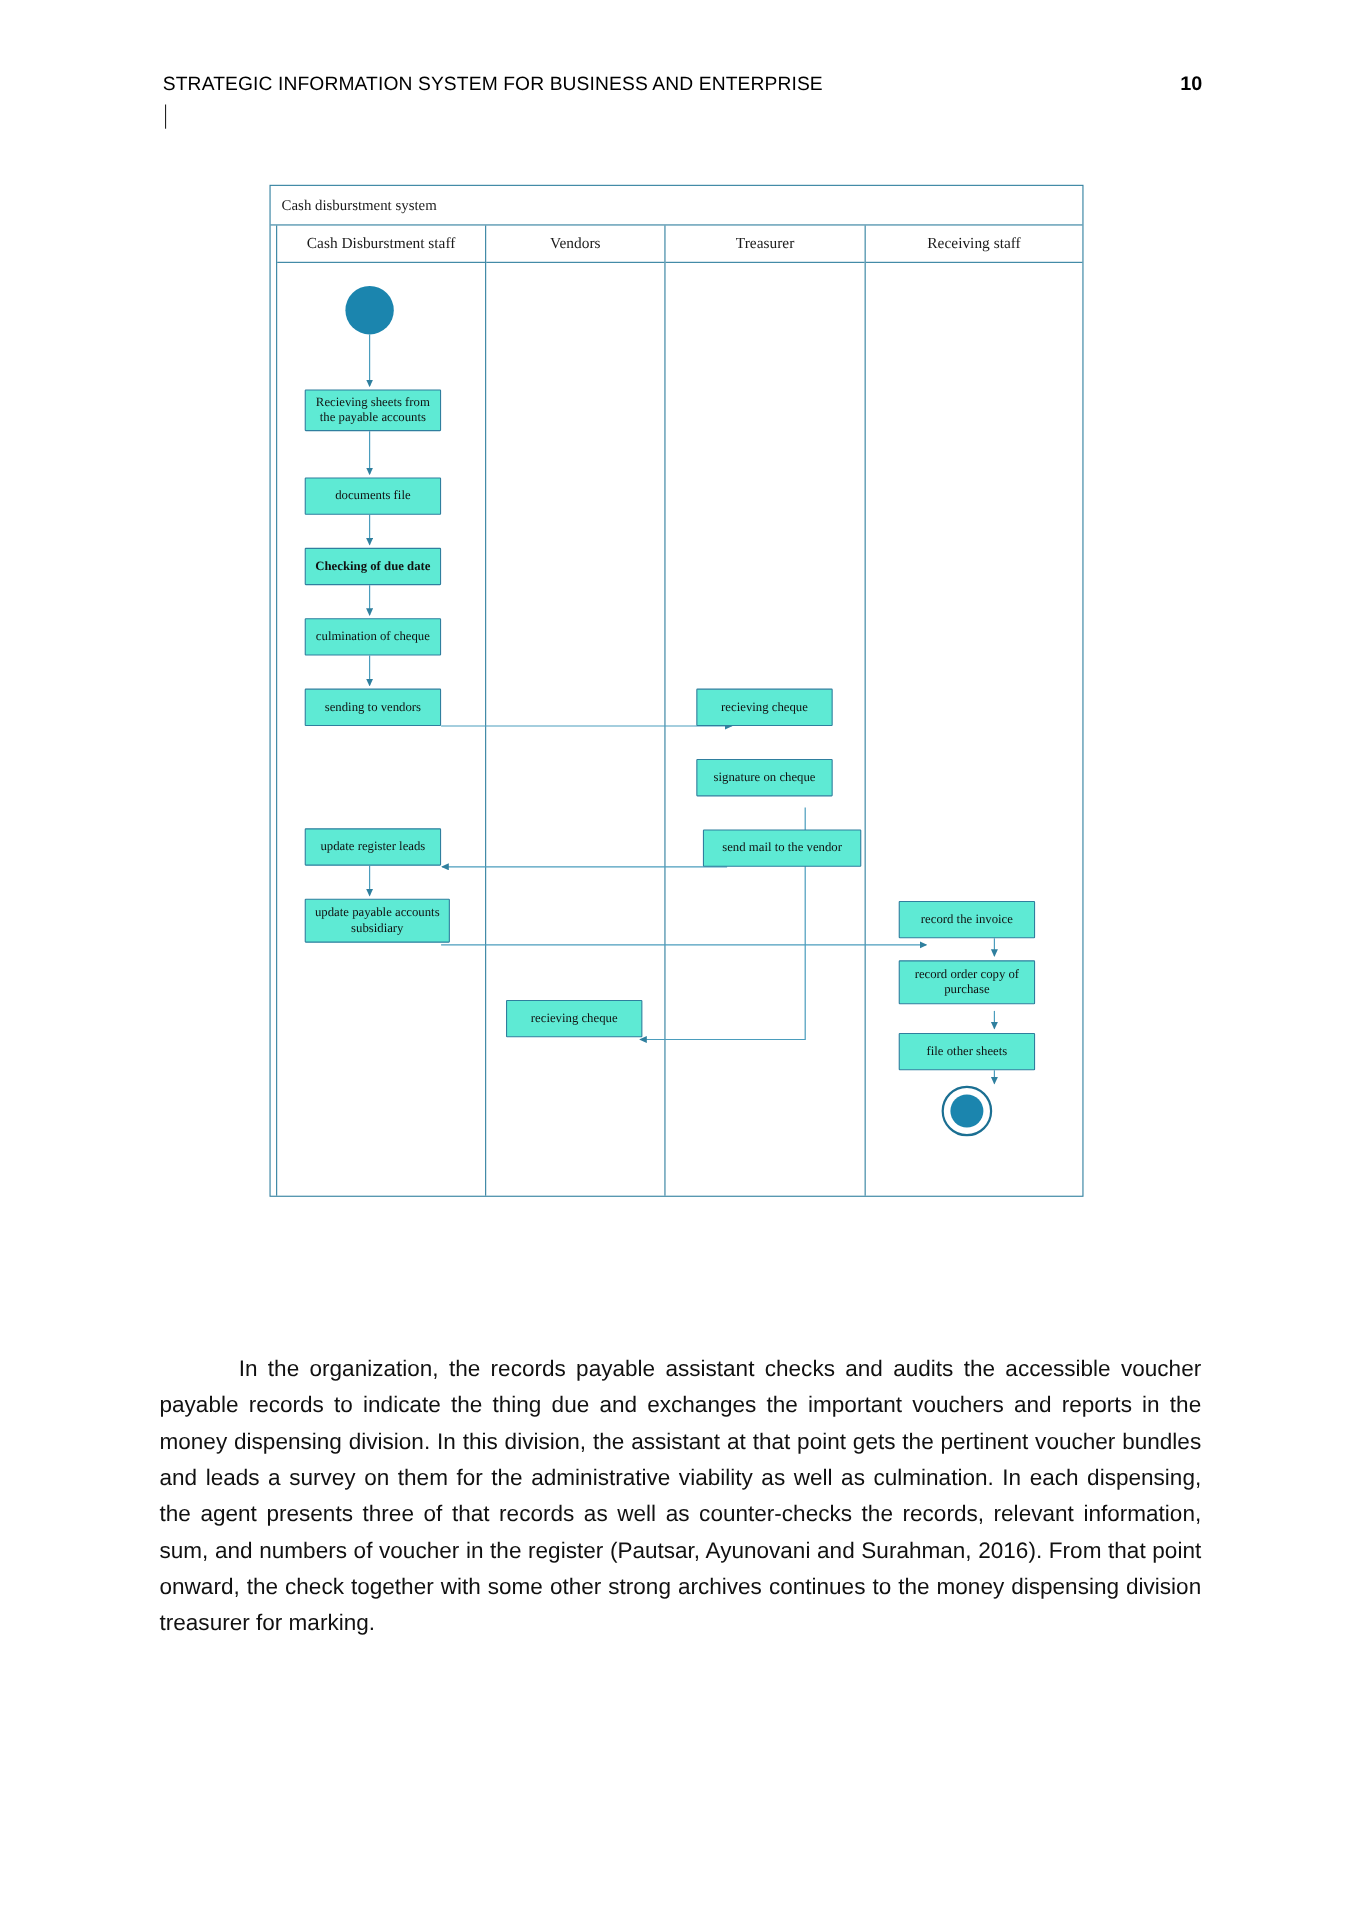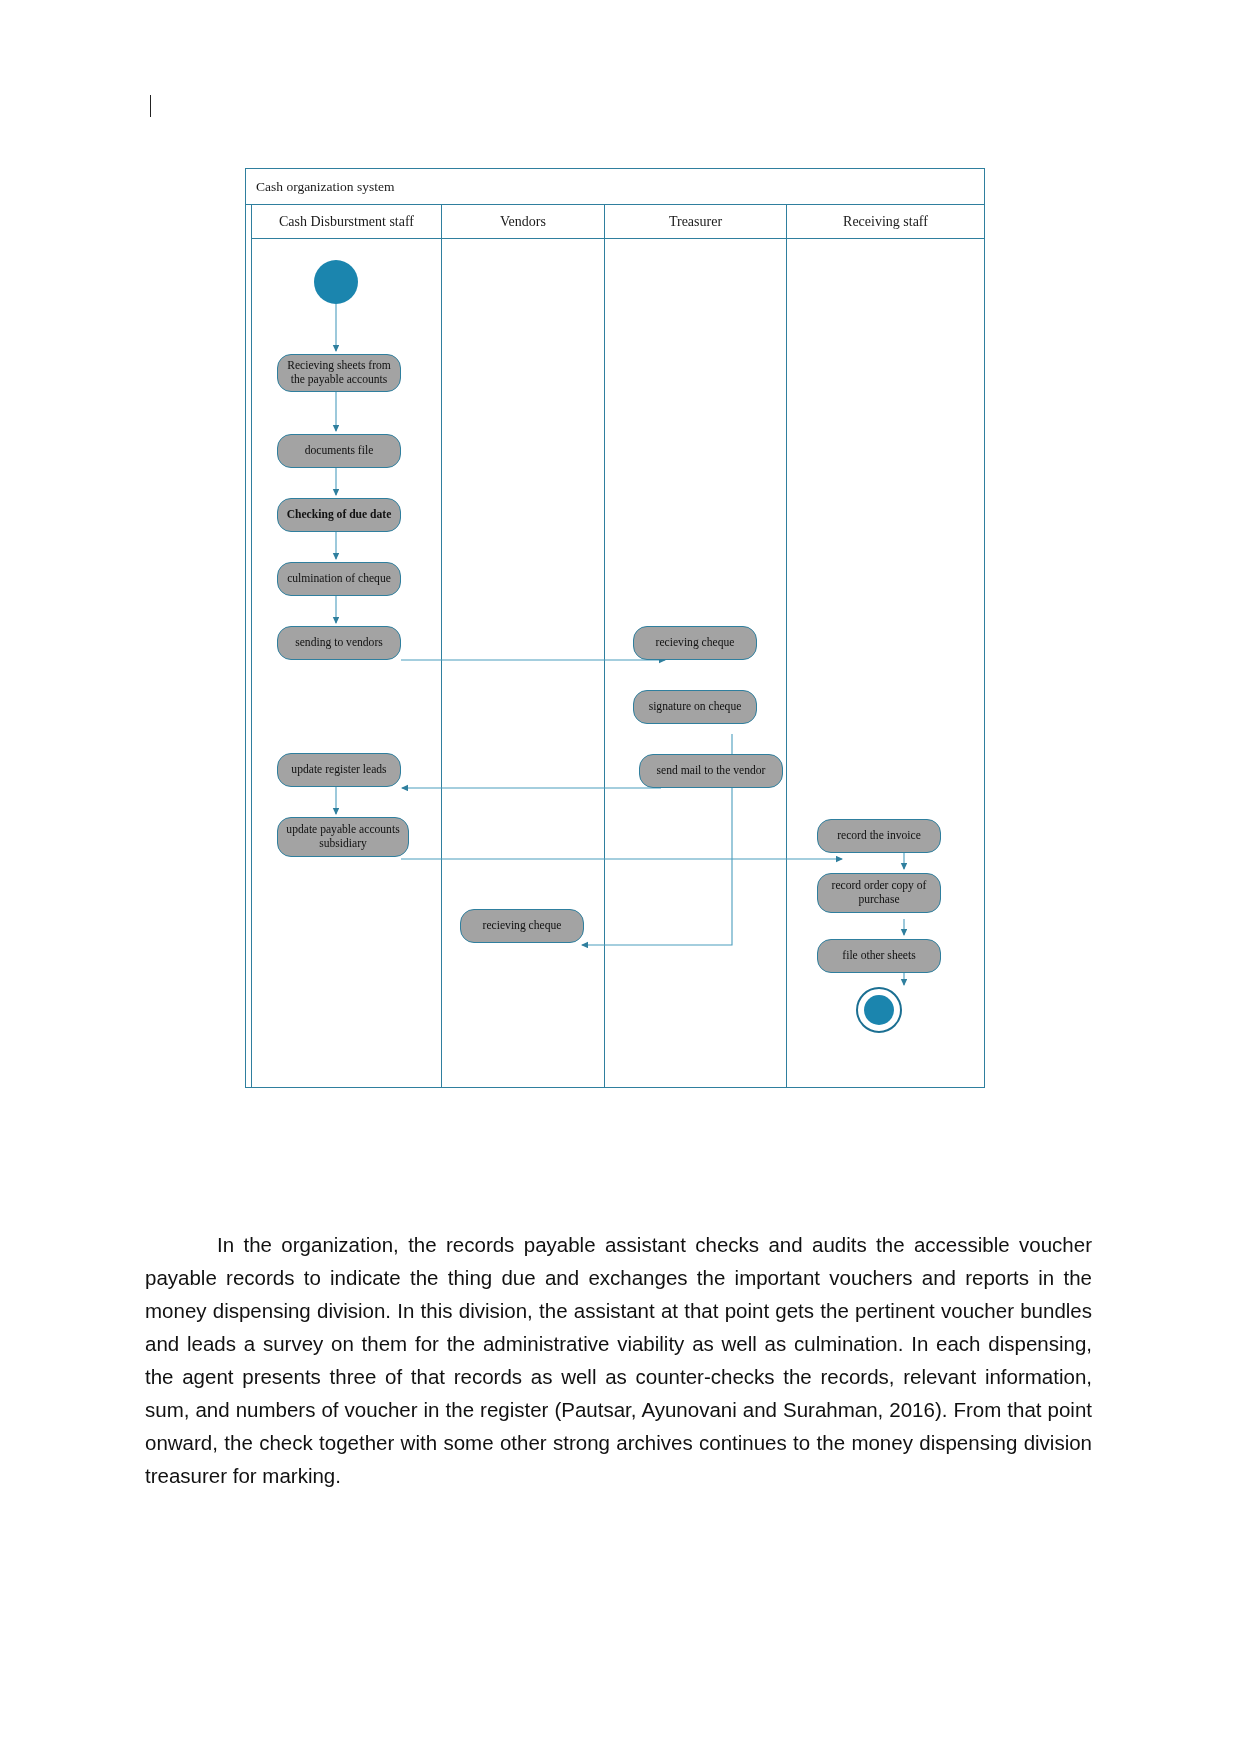--- a/index.html
+++ b/index.html
@@ -64,22 +64,22 @@
     font-family:"Liberation Serif", serif;
     font-size:14px; color:#1a1a1a;
     text-align:center;
   }
   .lane-body { position:relative; height:calc(100% - 34px); }
 
   
   .node {
     position:absolute;
     border:1.1px solid #2f7f9e;
-    border-radius:14px;
-    background:#a3a3a3;
+    border-radius:1px;
+    background:#5eead4;
     display:flex; align-items:center; justify-content:center;
     text-align:center;
     font-family:"Liberation Serif", serif;
     font-size:11.6px; line-height:1.22;
     color:#111;
     padding:2px 4px;
     z-index:3;
   }
   .start-node {
     position:absolute; width:44px; height:44px; border-radius:50%;
@@ -116,26 +116,30 @@
     text-align:justify;
     color:#111;
   }
   .body-text .indent { display:inline-block; width:72px; }
 </style>
 </head>
 <body>
 
 <div class="page">
 
+  <div class="doc-header">
+    <span class="title">STRATEGIC INFORMATION SYSTEM FOR BUSINESS AND ENTERPRISE</span>
+    <span class="pageno">10</span>
+  </div>
   <div class="caret"></div>
 
   <div class="figure-wrap">
     <div class="diagram">
 
-      <div class="diagram-title">Cash organization system</div>
+      <div class="diagram-title">Cash disburstment system</div>
 
       <div class="lanes">
         <div class="lane-gutter"></div>
 
         <div class="lane" style="width:190px;">
           <div class="lane-head">Cash Disburstment staff</div>
           <div class="lane-body">
             <div class="start-node" style="left:62px; top:21px;"></div>
             <div class="node" style="left:25px; top:115px; width:124px; height:38px;">Recieving sheets from the  payable accounts</div>
             <div class="node" style="left:25px; top:195px; width:124px; height:34px;">documents file</div>

